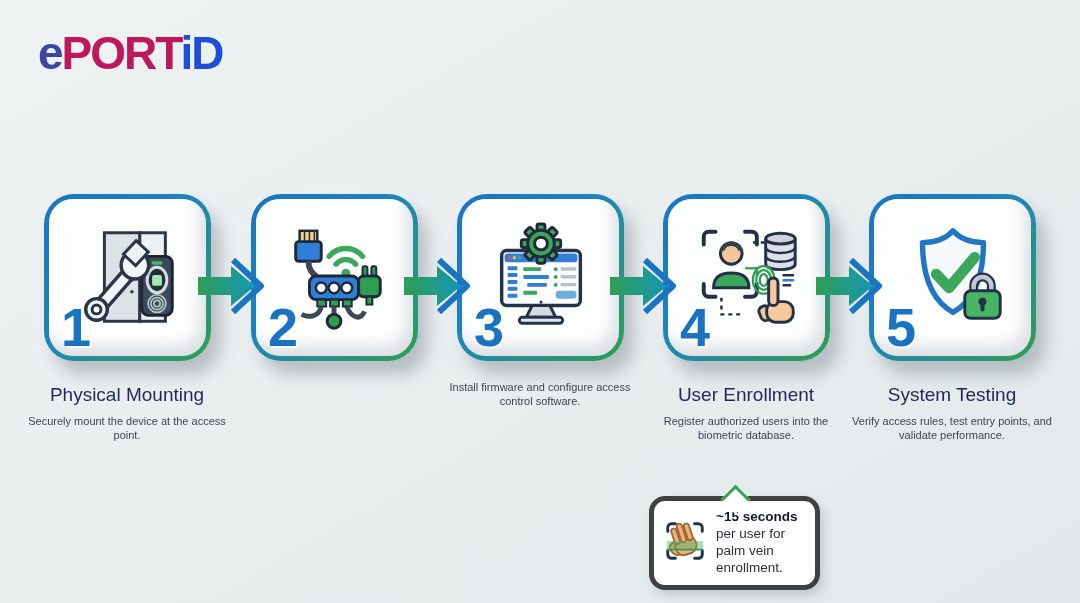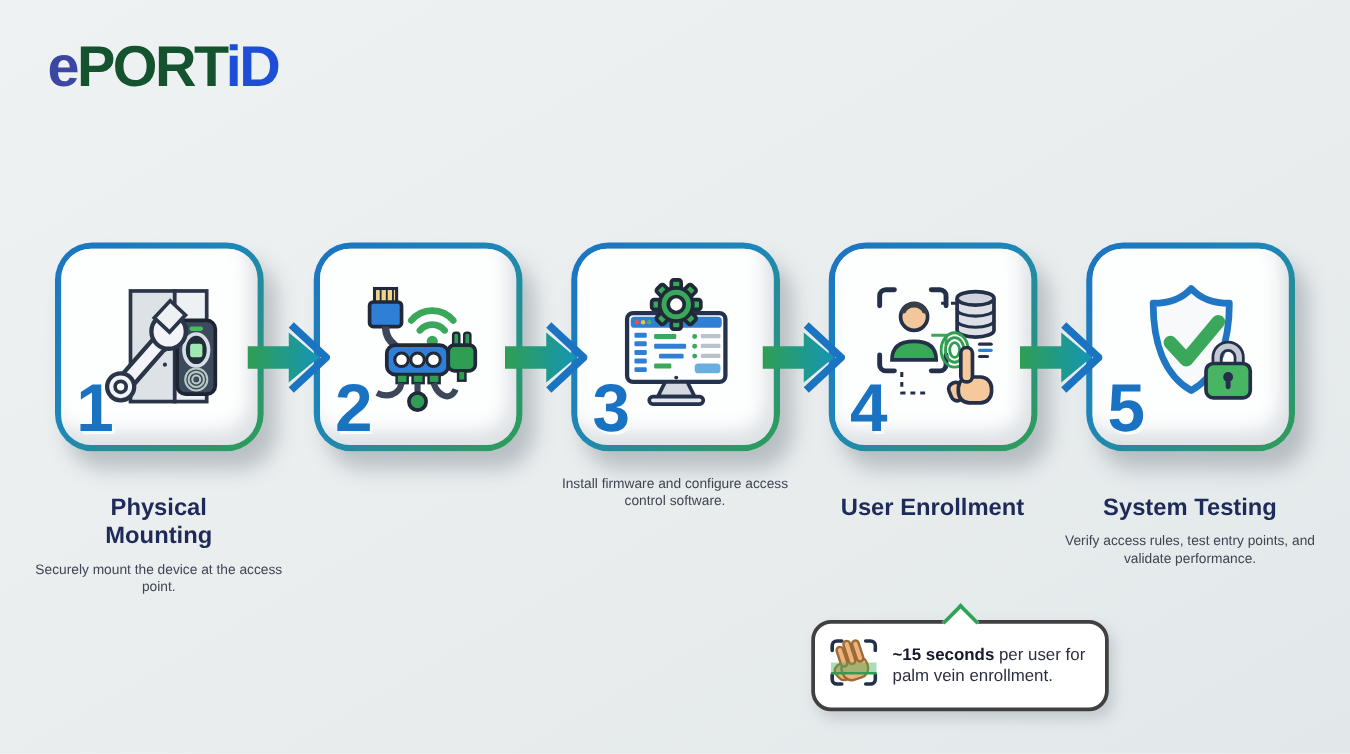--- a/index.html
+++ b/index.html
@@ -12,21 +12,21 @@
     color:#1e2a58;
   }
 
   
   .logo {
     position:absolute; left:38px; top:26px;
     font-size:46px; font-weight:800; letter-spacing:-2px;
     font-family:"Liberation Sans", sans-serif;
   }
   .logo .l-e  { color:#3b47a2; }
-  .logo .l-port { color:#14532d; }
+  .logo .l-port { color:#be185d; }
   .logo .l-id { color:#1d4ed8; }
 
   
   .card {
     position:absolute; top:194px; width:167px; height:167px;
     border-radius:30px; padding:5px;
     background:linear-gradient(135deg,#1b74c2 0%,#1e86b8 45%,#2f9e53 100%);
     box-shadow:10px 14px 16px rgba(125,136,144,.45);
   }
   .card-inner {
@@ -46,30 +46,30 @@
 
   
   .arrow { position:absolute; top:256px; width:66px; height:60px; }
   .a1 { left:198px; } .a2 { left:404px; } .a3 { left:610px; } .a4 { left:816px; }
 
   
   .step-text { position:absolute; top:380px; width:212px; text-align:center; }
   .t1 { left:21px; } .t2 { left:228px; } .t3 { left:434px; }
   .t4 { left:640px; } .t5 { left:846px; }
   .step-title {
-    font-size:19px; font-weight:700; color:#1e2a58; line-height:1.18;
-    margin:16px auto 8px auto; max-width:155px;
+    font-size:19px; font-weight:400; color:#1e2a58; line-height:1.18;
+    margin:4px auto 8px auto; max-width:155px;
   }
   .t2 .step-title { max-width:200px; }
   .step-desc { font-size:11px; color:#3e4553; line-height:1.28; max-width:200px; margin:0 auto; }
 
   
   .callout {
-    position:absolute; left:649px; top:496px; width:238px; min-height:66px;
-    background:#ffffff; border:3px solid #404040; border-radius:16px;
+    position:absolute; left:649px; top:496px; width:171px; min-height:66px;
+    background:#ffffff; border:5px solid #404040; border-radius:16px;
     box-shadow:4px 6px 10px rgba(135,146,155,.35);
     display:flex; align-items:center; gap:8px; padding:8px 10px 8px 8px;
   }
   .callout::before {
     content:""; position:absolute; top:-12px; left:50%; margin-left:-10px;
     width:18px; height:18px; background:#fff;
     border-left:3px solid #2ea356; border-top:3px solid #2ea356;
     transform:rotate(45deg);
   }
   .callout-text { font-size:13.5px; color:#2a3040; line-height:1.25; }
@@ -293,20 +293,21 @@
   <div class="step-title">Physical Mounting</div>
   <div class="step-desc">Securely mount the device at the access point.</div>
 </div>
 <div class="step-text t2">
 </div>
 <div class="step-text t3">
   <div class="step-desc">Install firmware and configure access control software.</div>
 </div>
 <div class="step-text t4">
   <div class="step-title">User Enrollment</div>
+  <div class="step-desc">Register authorized users into the biometric database.</div>
 </div>
 <div class="step-text t5">
   <div class="step-title">System Testing</div>
   <div class="step-desc">Verify access rules, test entry points, and validate performance.</div>
 </div>
 
 <div class="callout">
   <div class="palm-wrap">
     <svg width="46" height="46" viewBox="0 0 48 48">
       <g fill="none" stroke="#243049" stroke-width="3" stroke-linecap="round">

